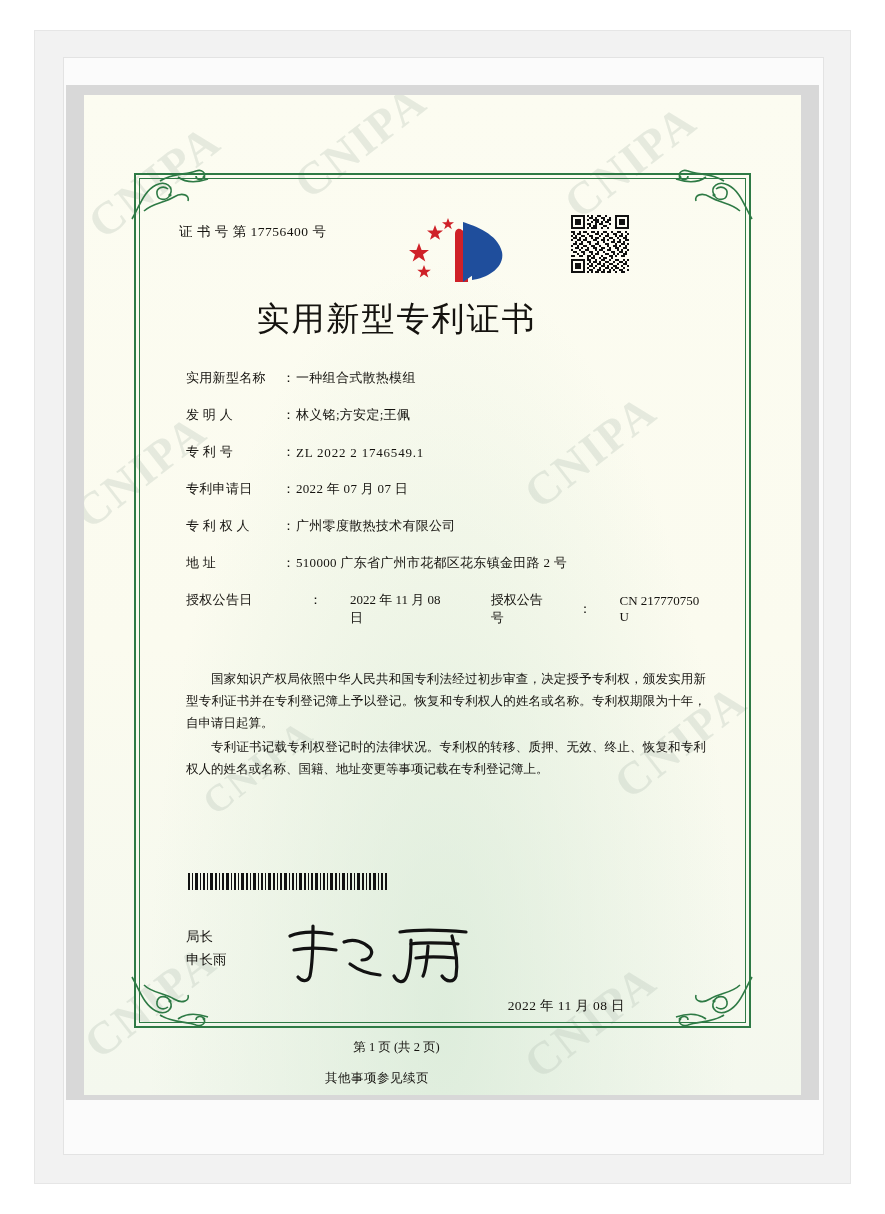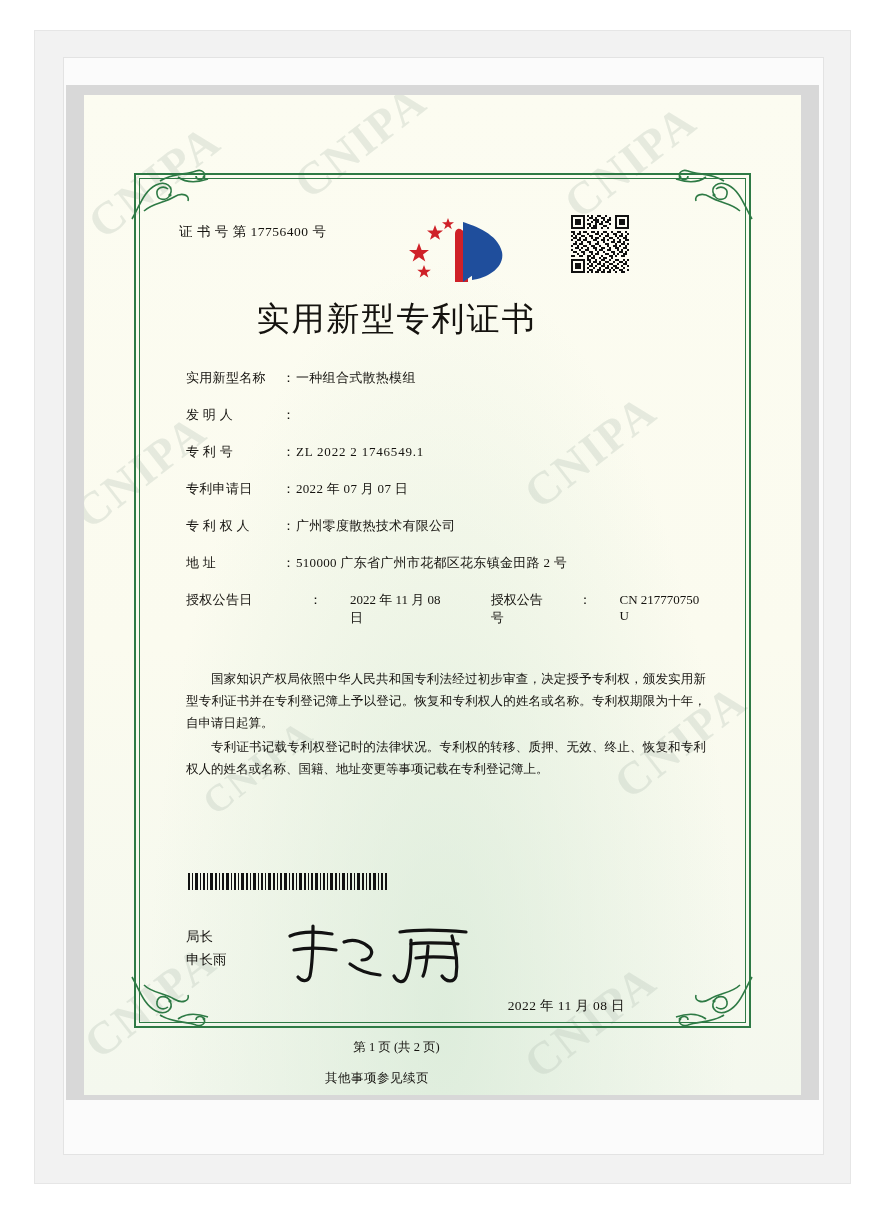--- a/index.html
+++ b/index.html
@@ -149,36 +149,36 @@
   .fields {
     position: absolute;
     left: 52px;
     top: 196px;
     width: 520px;
     font-size: 13px;
     color: #15130f;
   }
   .field {
     display: flex;
-    align-items: center;
+    align-items: flex-end;
     margin-bottom: 19px;
   }
   .f-label {
     width: 96px;
     flex: 0 0 96px;
     letter-spacing: 0.3px;
     white-space: nowrap;
   }
   .f-colon { margin: 0 1px 0 0; }
   .f-value { flex: 1; letter-spacing: 0.3px; }
   .f-value.mono { font-family: "Liberation Serif", serif; letter-spacing: 0.8px; }
 
   .field-row2 { display: flex; align-items: baseline; margin-bottom: 14px; }
   .field-row2 .pair { display: flex; align-items: baseline; gap: 27px; }
-  .field-row2 .pair.second { margin-left: 46px; }
+  .field-row2 .pair.second { margin-left: 46px; align-items: center; }
 
   .paragraphs {
     position: absolute;
     left: 52px;
     top: 495px;
     width: 520px;
     font-size: 12.5px;
     line-height: 22px;
     color: #15130f;
     text-align: justify;
@@ -542,20 +542,21 @@
 
         <div class="field">
           <span class="f-label">实用新型名称</span>
           <span class="f-colon">：</span>
           <span class="f-value">一种组合式散热模组</span>
         </div>
 
         <div class="field">
           <span class="f-label">发    明    人</span>
           <span class="f-colon">：</span>
+          <span class="f-value">林义铭;方安定;王佩</span>
         </div>
 
         <div class="field">
           <span class="f-label">专    利    号</span>
           <span class="f-colon">：</span>
           <span class="f-value mono">ZL 2022 2 1746549.1</span>
         </div>
 
         <div class="field">
           <span class="f-label">专利申请日</span>

